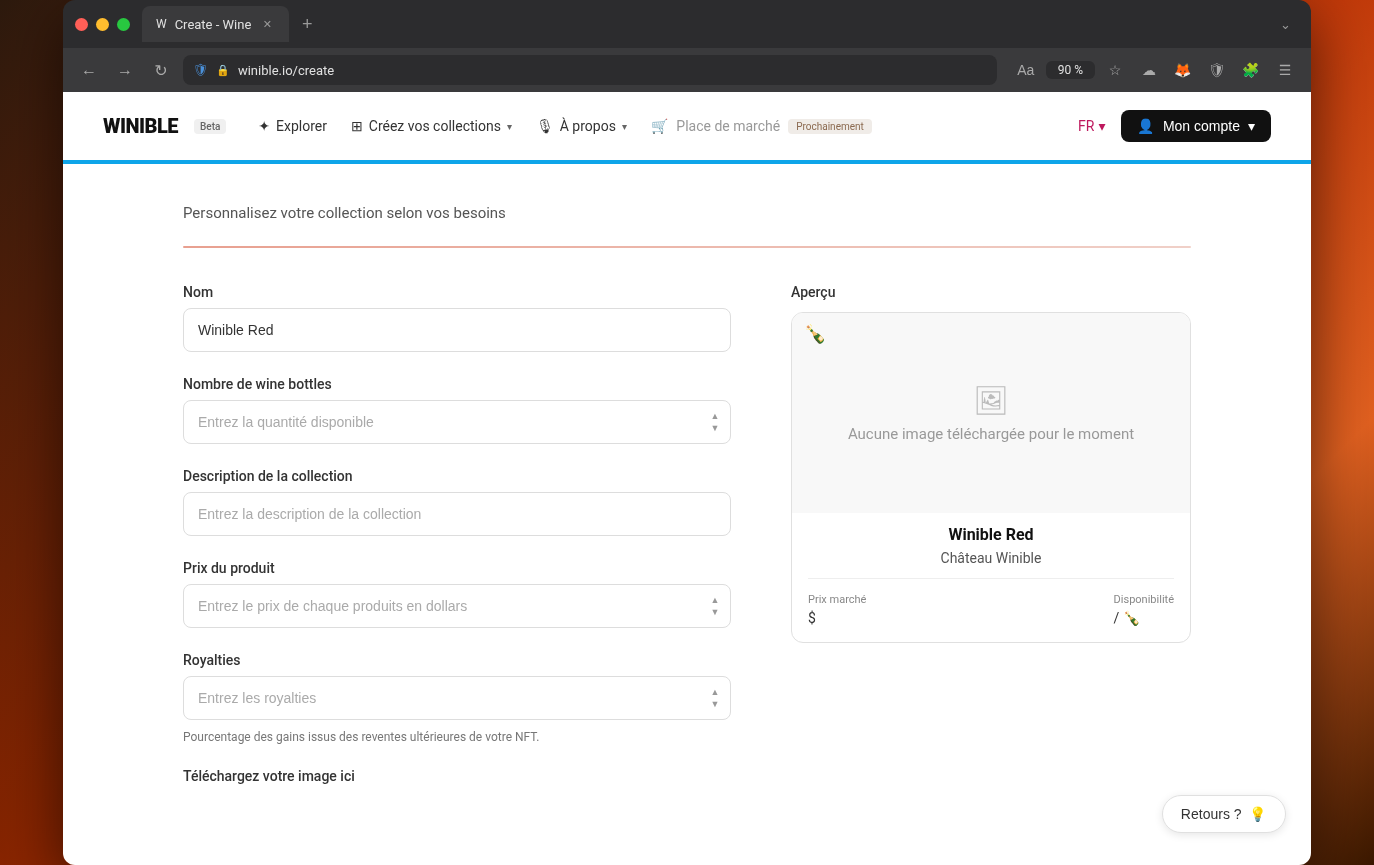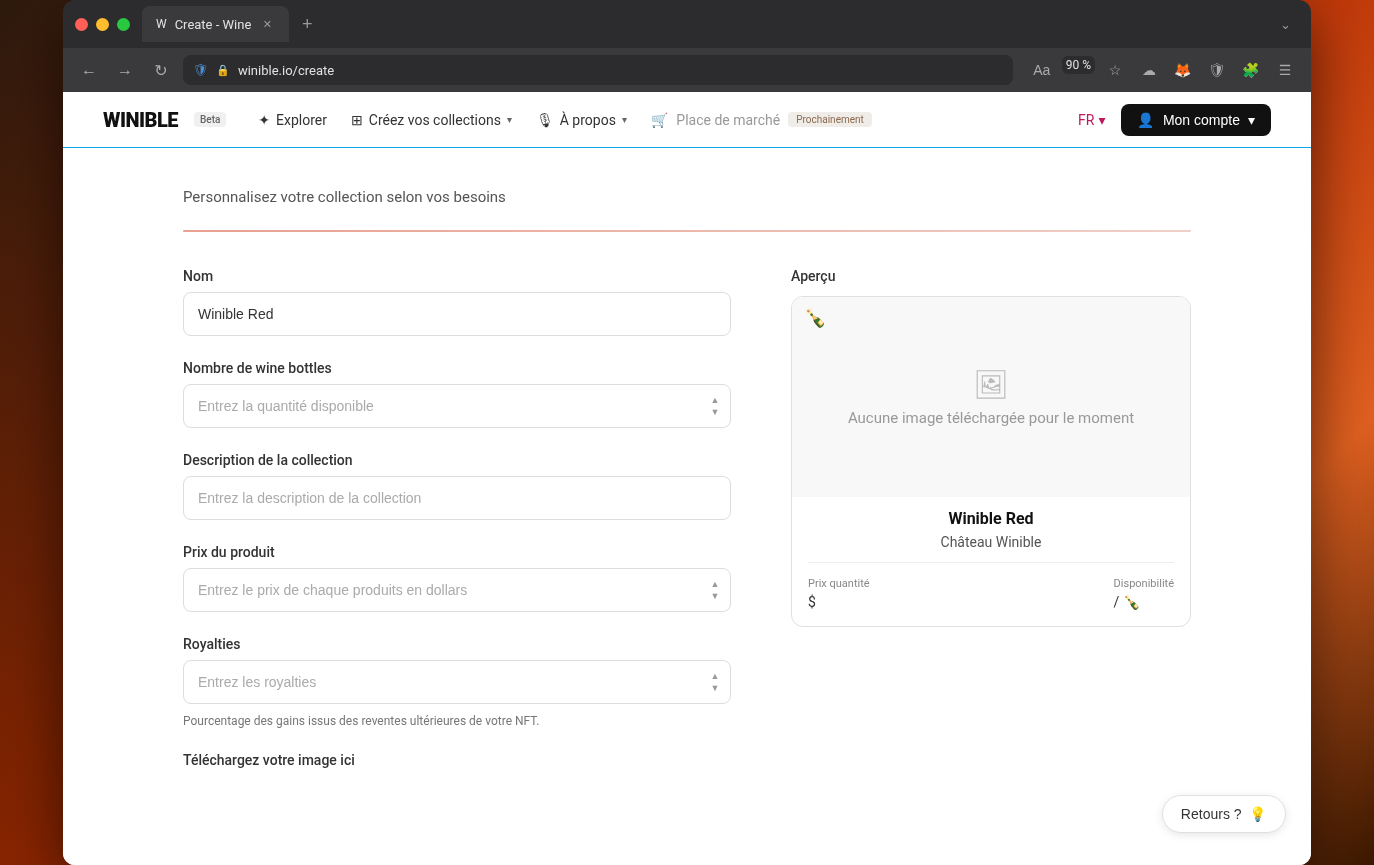--- a/index.html
+++ b/index.html
@@ -125,56 +125,56 @@
       gap: 8px;
       font-size: 13px;
       color: #e0e0e0;
     }
     .url-shield { color: #4a90d9; font-size: 12px; }
     .url-lock { color: #aaa; font-size: 11px; }
     .url-text { color: #e0e0e0; font-size: 13px; }
 
     .toolbar-icons {
       display: flex;
-      align-items: flex-start;
+      align-items: center;
       gap: 6px;
       margin-left: 7px;
     }
     .toolbar-icon {
       width: 28px; height: 28px;
       background: transparent;
       border: none;
       color: #aaa;
       cursor: pointer;
       border-radius: 50%;
       display: flex; align-items: center; justify-content: center;
       font-size: 14px;
     }
     .zoom-badge {
       background: #2c2c2e;
       color: #e0e0e0;
       font-size: 12px;
-      padding: 2px 4px;
+      padding: 2px 12px;
       border-radius: 6px;
     }
 
     
     .main-content {
       position: relative;
       z-index: 5;
       background: #f5f5f5;
       height: calc(865px - 48px - 44px);
       overflow-y: auto;
     }
 
     
     .site-nav {
       background: #fff;
-      border-bottom: 1px solid #0ea5e9;
-      height: 56px;
+      border-bottom: 4px solid #0ea5e9;
+      height: 72px;
       display: flex;
       align-items: center;
       padding: 0 40px;
       gap: 32px;
     }
     .site-logo {
       font-weight: 900;
       font-size: 20px;
       color: #111;
       letter-spacing: -0.5px;
@@ -581,21 +581,21 @@
             <div class="preview-image-area">
               <span class="bottle-icon-top">🍾</span>
               <span class="no-image-icon">🖼</span>
               <span class="no-image-text">Aucune image téléchargée pour le moment</span>
             </div>
             <div class="preview-card-body">
               <div class="preview-wine-name">Winible Red</div>
               <div class="preview-chateau">Château Winible</div>
               <div class="preview-stats">
                 <div class="stat-group">
-                  <div class="stat-label">Prix quantité</div>
+                  <div class="stat-label">Prix marché</div>
                   <div class="stat-value">
                     <span>$</span>
                   </div>
                 </div>
                 <div class="stat-group">
                   <div class="stat-label">Disponibilité</div>
                   <div class="stat-value">
                     <span>/</span>
                     <span>🍾</span>
                   </div>

